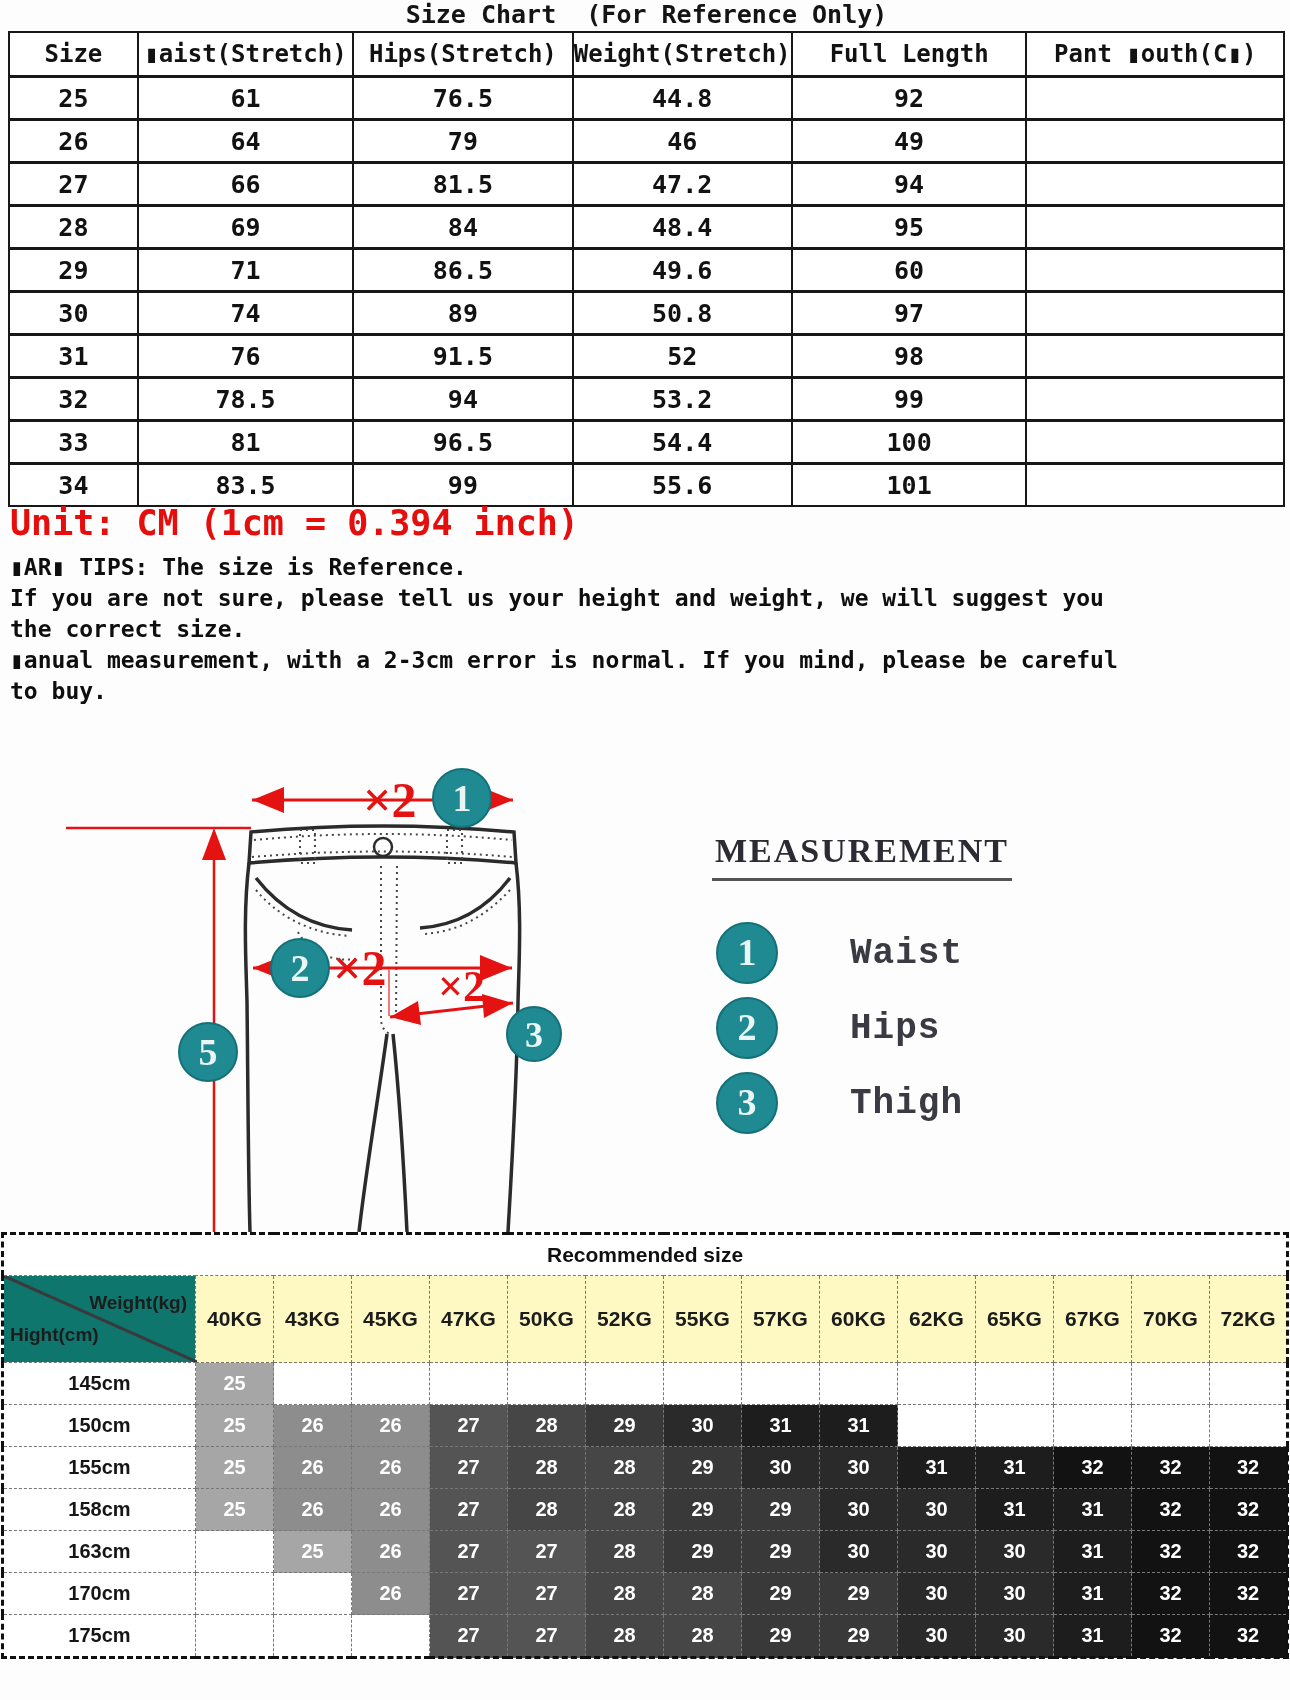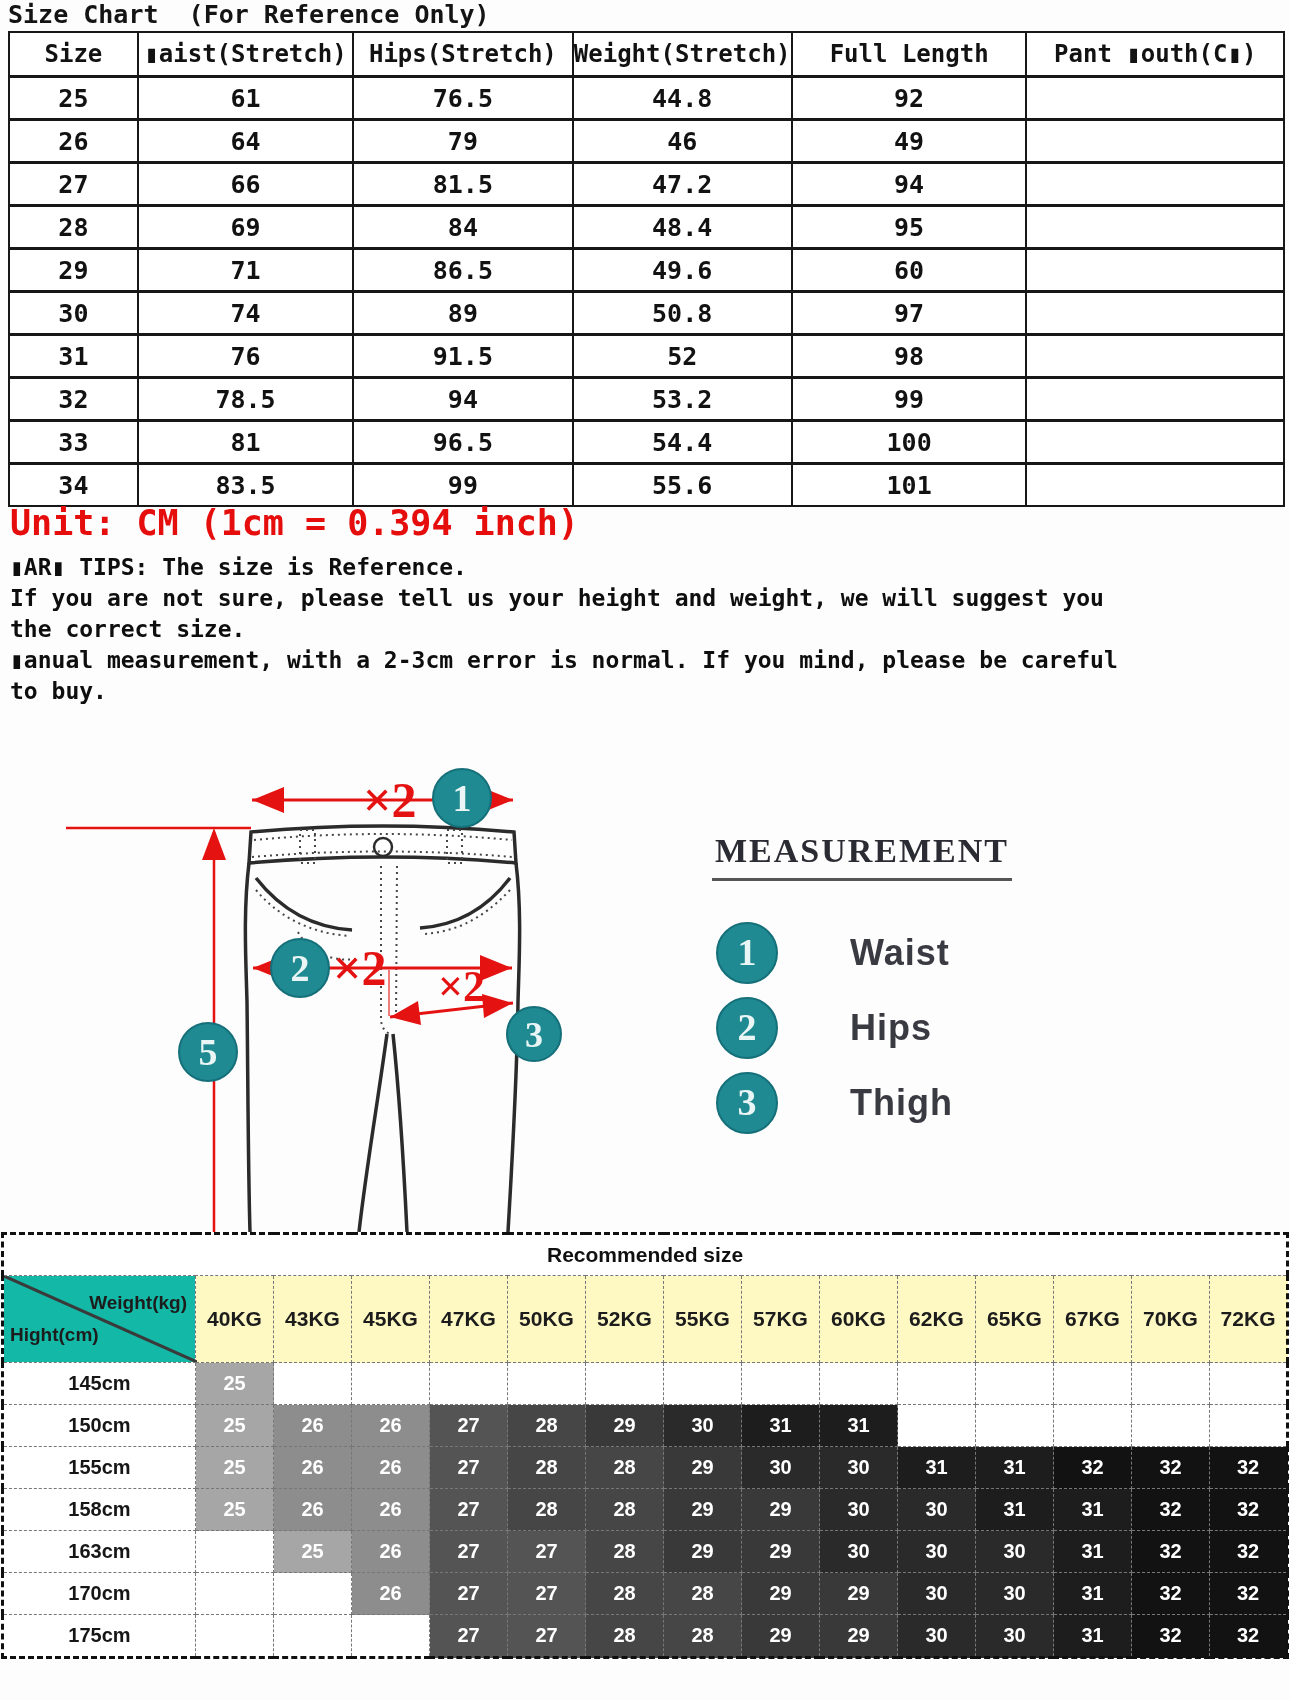--- a/index.html
+++ b/index.html
@@ -1,20 +1,20 @@
 <!DOCTYPE html>
 <html><head>
 <meta charset="utf-8">
 <style>
   html,body{margin:0;padding:0;background:#fff;}
   .canvas{position:relative;width:1290px;height:1700px;overflow:hidden;background:#fdfdfd;
           font-family:"DejaVu Sans Mono",monospace;color:#141414;}
 
   
-  .chart-title{position:absolute;top:0;left:8px;width:1277px;
+  .chart-title{position:absolute;top:0;left:8px;width:1277px;text-align:center;
                font-size:25px;font-weight:700;letter-spacing:0px;white-space:pre;}
   .size-table{position:absolute;top:31px;left:8px;width:1277px;border-collapse:collapse;
               table-layout:fixed;background:#fff;}
   .size-table th,.size-table td{border:2px solid #171717;text-align:center;padding:0;
               font-family:"DejaVu Sans Mono",monospace;font-weight:700;color:#121212;}
   .size-table th{height:42px;font-size:24px;}
   .size-table td{height:40px;font-size:25px;border-top-width:3px;}
 
   
   .unit-line{position:absolute;top:503px;left:10px;font-size:35px;font-weight:700;
@@ -26,32 +26,32 @@
   .diagram{position:absolute;top:700px;left:0;width:1290px;height:532px;}
   .diagram svg{position:absolute;top:0;left:0;}
   .measure-heading{position:absolute;top:132px;left:712px;width:300px;text-align:center;
       font-family:"Liberation Serif","DejaVu Serif",serif;font-size:34px;font-weight:600;
       letter-spacing:2px;color:#2b2b33;border-bottom:3px solid #555;padding-bottom:8px;}
   .legend{position:absolute;top:222px;left:716px;}
   .legend-row{display:flex;align-items:center;margin-bottom:13px;}
   .legend-circle{width:58px;height:58px;border-radius:50%;background:#1f8a91;
       border:2px solid #15707a;color:#eaf6f6;text-align:center;line-height:56px;
       font-family:"Liberation Serif","DejaVu Serif",serif;font-size:38px;font-weight:700;}
-  .legend-label{margin-left:72px;font-family:Liberation Sans, sans-serif;
+  .legend-label{margin-left:72px;font-family:Liberation Mono, monospace;
       font-size:36px;font-weight:600;color:#3a3a42;letter-spacing:1px;}
 
   
   .rec-wrap{position:absolute;top:1232px;left:1px;width:1288px;}
   .rec-table{width:1288px;border-collapse:collapse;table-layout:fixed;background:#fff;
              font-family:"Liberation Sans",sans-serif;}
   .rec-table td,.rec-table th{border:1px dashed #777;padding:0;text-align:center;}
   .rec-title-cell{height:40px;font-size:21px;font-weight:700;color:#101010;
                   border:3px dashed #101010;}
   .rec-table th.kg{height:86px;font-size:21px;font-weight:700;color:#1c1c1c;background:#fef9c3;}
-  .corner{position:relative;background:#14b8a6;text-decoration:underline;}
+  .corner{position:relative;background:#0f766e;text-decoration:underline;}
   .corner svg{position:absolute;top:0;left:0;}
   .corner .top{position:absolute;top:16px;right:8px;font-size:19px;font-weight:700;color:#1c1c1c;}
   .corner .bottom{position:absolute;bottom:16px;left:6px;font-size:19px;font-weight:700;color:#1c1c1c;}
   .rec-table th.hcm{height:41px;font-size:20px;font-weight:700;color:#161616;background:#fff;}
   .rec-table td.rc{height:41px;font-size:20px;font-weight:700;background:#fff;}
   .rec-table{border:3px dashed #101010;}
 </style>
 </head>
 <body>
 

